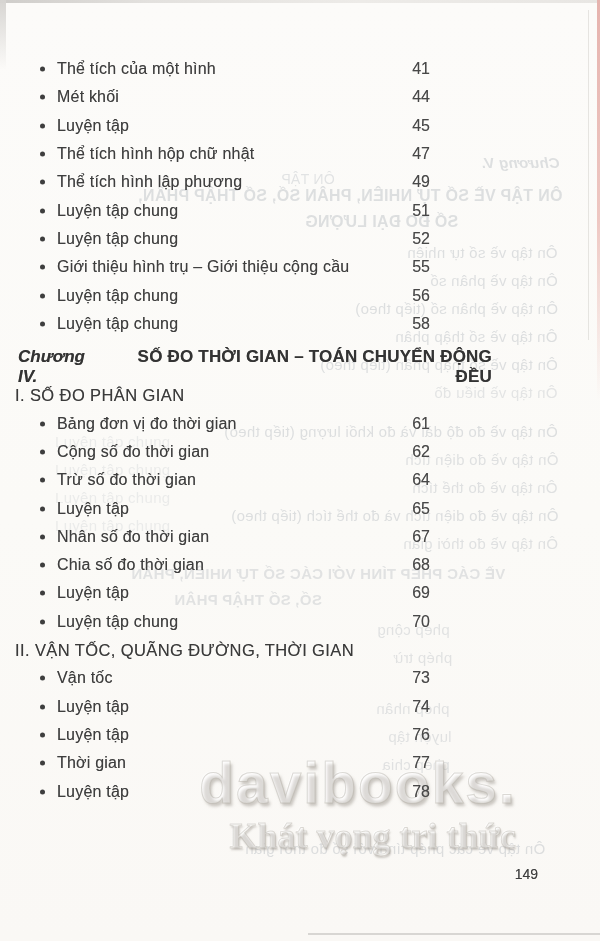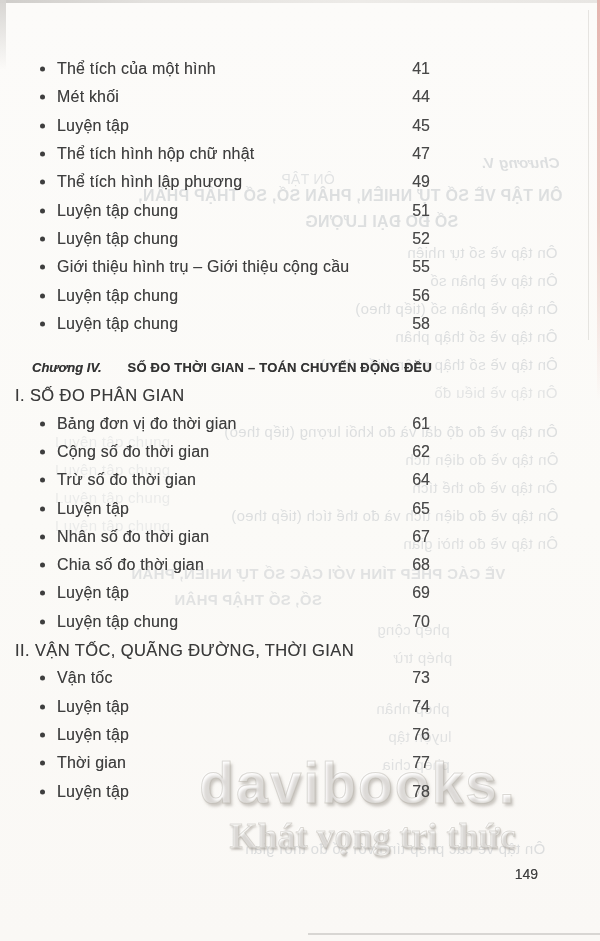--- a/index.html
+++ b/index.html
@@ -51,21 +51,21 @@
   
   .toc{position:absolute;left:0;top:55px;width:492px;}
   .toc-row{height:28.3px;display:flex;align-items:center;position:relative;padding-left:57px;}
   .bullet{position:absolute;left:40px;top:50%;transform:translateY(-50%);
     width:5px;height:5px;border-radius:50%;background:var(--ink);}
   .toc-label{font-size:16px;color:var(--ink);letter-spacing:0.2px;
     text-shadow:0 0 0.4px rgba(62,62,62,0.5);}
   .toc-page{position:absolute;right:62px;font-size:16px;color:#484848;
     text-shadow:0 0 0.4px rgba(62,62,62,0.45);}
   .chapter-row{height:28.3px;margin-top:15px;display:flex;align-items:center;
-    padding-left:32px;font-weight:bold;font-size:13px;color:#333;
+    padding-left:18px;font-weight:bold;font-size:17px;color:#333;
     text-shadow:0 0 0.4px rgba(40,40,40,0.55);}
   .chapter-prefix{font-style:italic;margin-right:26px;}
   .chapter-title{letter-spacing:0.2px;text-align:right;}
   .section-row{height:28.3px;display:flex;align-items:center;padding-left:15px;
     font-size:16.5px;color:#3a3a3a;letter-spacing:0.4px;
     text-shadow:0 0 0.4px rgba(50,50,50,0.5);}
 
   .footer-num{position:absolute;top:866px;right:62px;font-size:14px;color:var(--ink);
     text-shadow:0 0 0.4px rgba(62,62,62,0.5);}
 </style>

